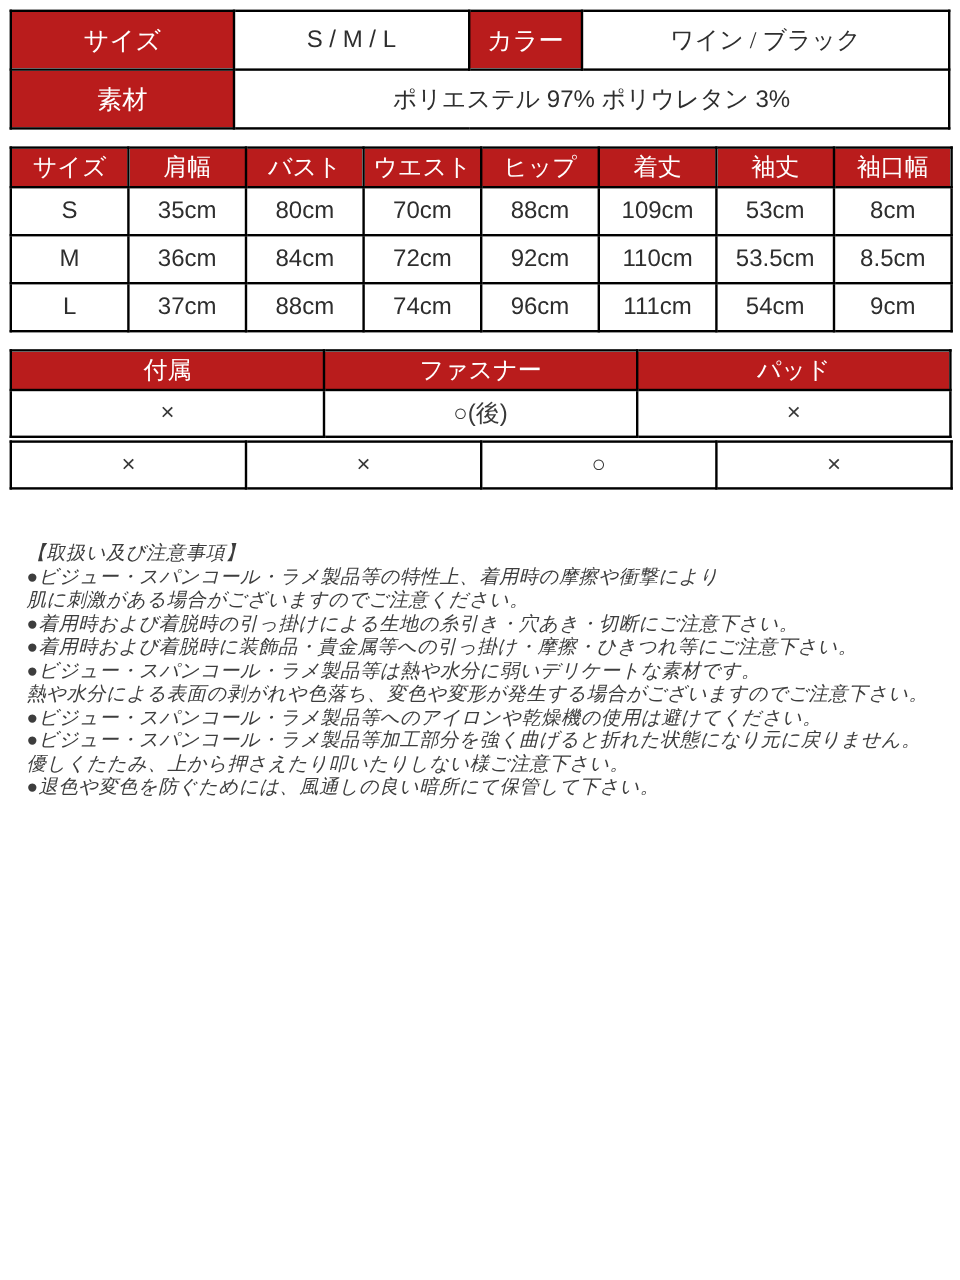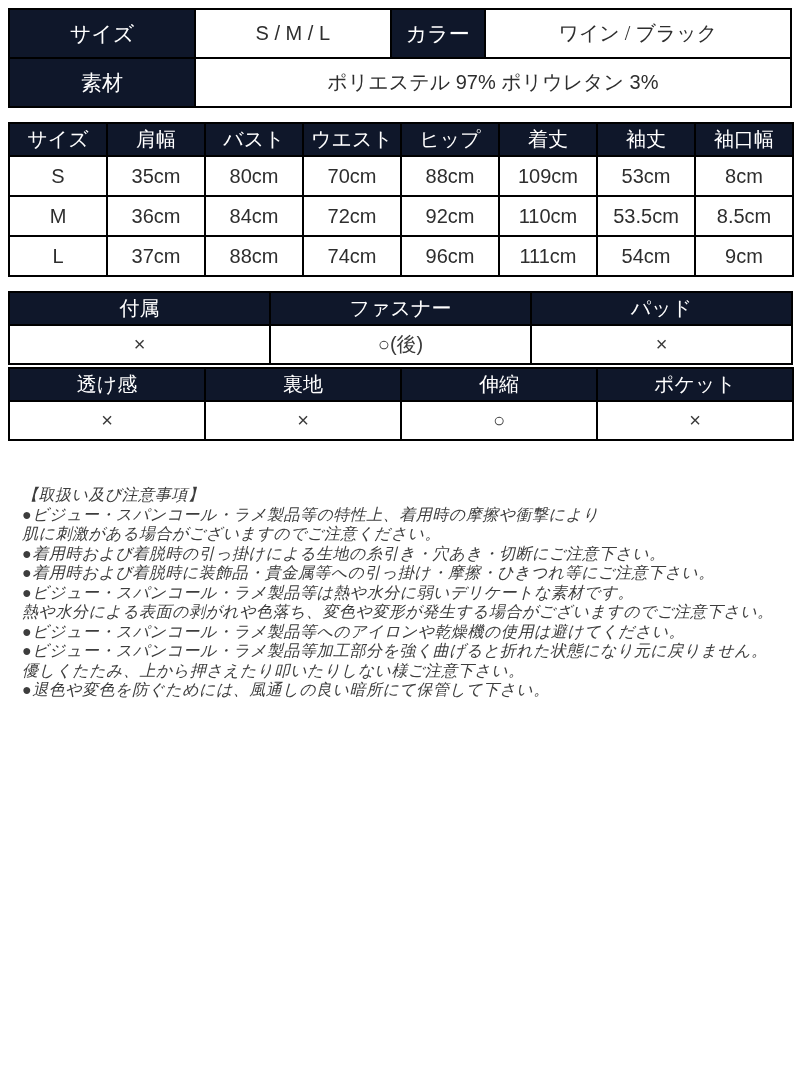--- a/index.html
+++ b/index.html
@@ -17,21 +17,21 @@
   }
   td, th {
     border: 2px solid #000000;
     text-align: center;
     vertical-align: middle;
     font-weight: normal;
     overflow: hidden;
     white-space: nowrap;
   }
   .hd {
-    background: #0f172a;
+    background: #b91c1c;
     color: #ffffff;
     font-size: 21px;
     font-family: Liberation Mono, monospace;
   }
   .val {
     background: #ffffff;
     color: #2e2e2e;
     font-size: 20px;
   }
 
@@ -144,26 +144,20 @@
     <tr>
       <td class="val">×</td>
       <td class="val">○(後)</td>
       <td class="val">×</td>
     </tr>
   </tbody>
     </table>
 
   <table class="feat2">
     <tbody>
-        <tr>
-      <th class="hd">透け感</th>
-      <th class="hd">裏地</th>
-      <th class="hd">伸縮</th>
-      <th class="hd">ポケット</th>
-    </tr>
     <tr>
       <td class="val">×</td>
       <td class="val">×</td>
       <td class="val">○</td>
       <td class="val">×</td>
     </tr>
   </tbody>
     </table>
 
   <div class="notes">

